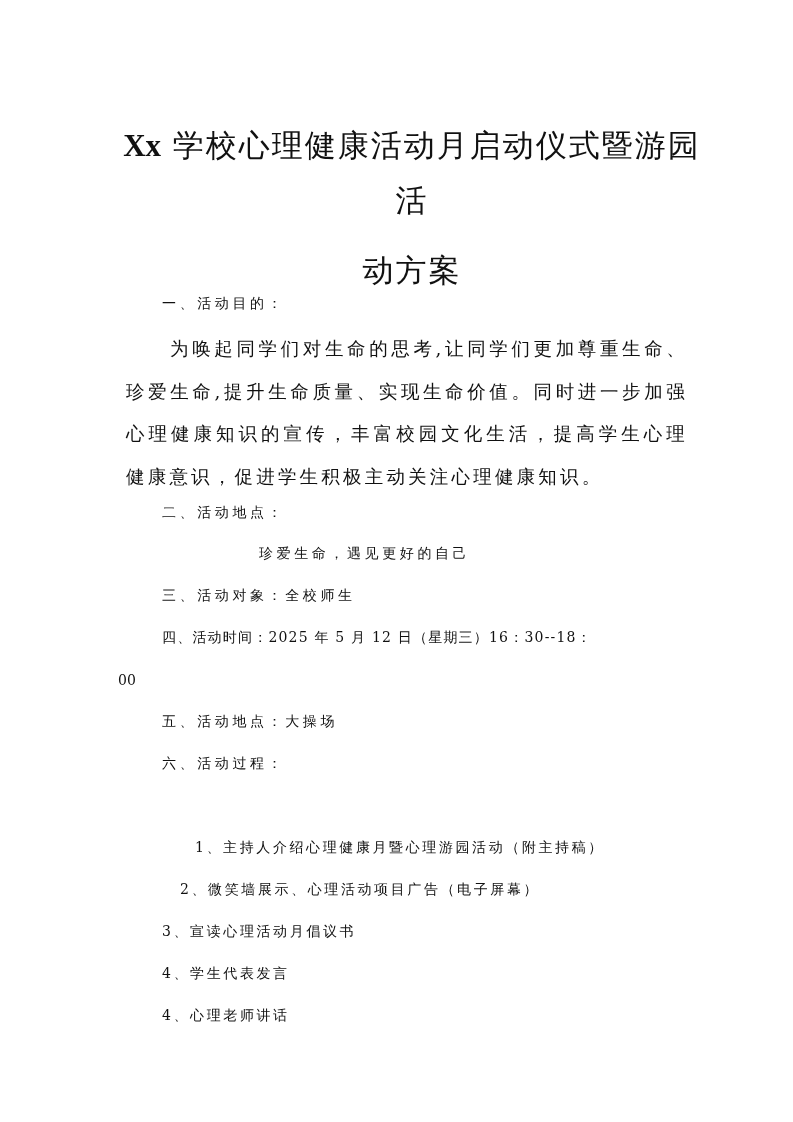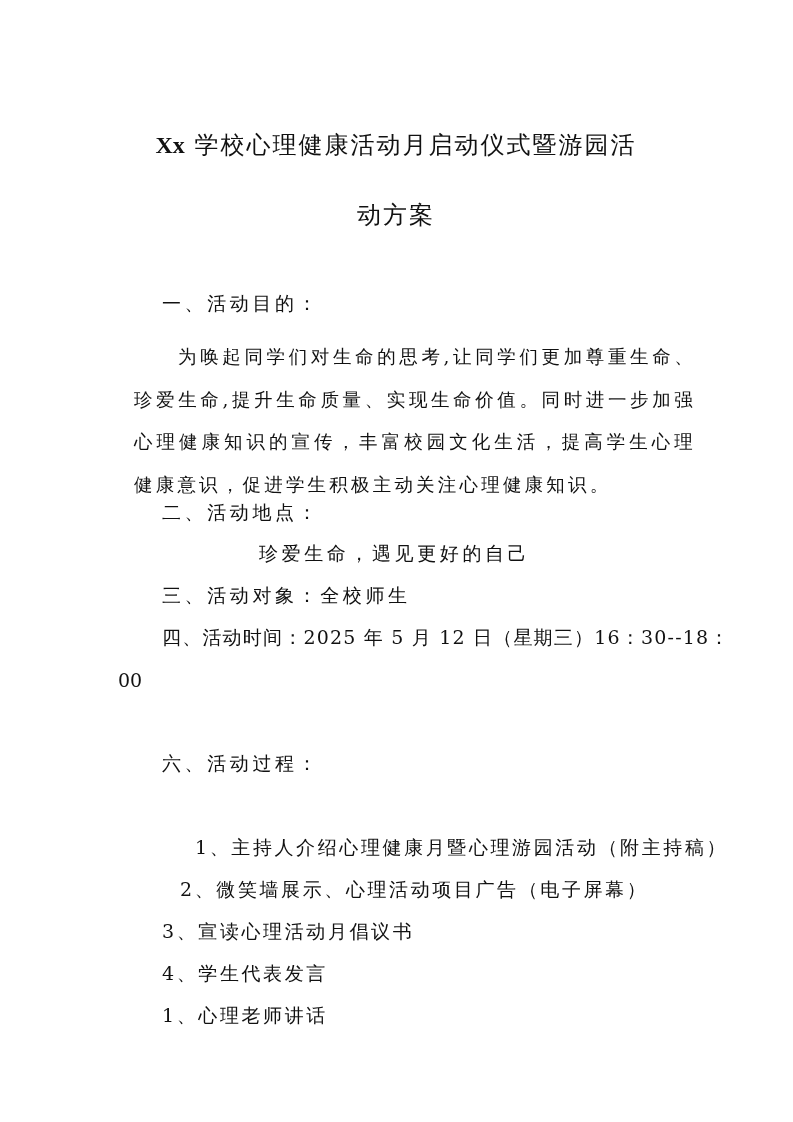--- a/index.html
+++ b/index.html
@@ -1,51 +1,52 @@
 <!DOCTYPE html>
 <html><head>
   <meta charset="utf-8">
   <style>
     html, body { margin: 0; padding: 0; background: #ffffff; }
     body { width: 793px; height: 1122px; position: relative; overflow: hidden;
       font-family: "DejaVu Serif", "Liberation Serif", serif; color: #111111; }
     .page { position: absolute; left: 0; top: 0; width: 793px; height: 1122px; }
-    .title { position: absolute; left: 96px; width: 600px; text-align: center;
-      font-size: 24px; letter-spacing: 2px; line-height: 54px; font-weight: normal; }
+    .title { position: absolute; left: 112px; width: 600px; text-align: center;
+      font-size: 31px; letter-spacing: 2px; line-height: 54px; font-weight: normal; }
     .title .t1 { display: block; }
     .title .t2 { display: block; text-align: center; }
     .title .lead { font-family: "Liberation Serif", serif; font-weight: bold; letter-spacing: 0; }
-    .line { position: absolute; font-size: 19px; letter-spacing: 3.6px; white-space: nowrap; line-height: 24px; }
+    .line { position: absolute; font-size: 14px; letter-spacing: 3.6px; white-space: nowrap; line-height: 24px; }
     .body-text { position: absolute; left: 118px; width: 562px; font-size: 18.5px; line-height: 42.5px;
       letter-spacing: 3.2px; text-align: justify; text-indent: 44px; }
   </style>
 </head>
 <body>
 
 <div class="page">
 
   <h1 class="title" style="top:118px;margin:0;">
     <span class="t1"><span class="lead">Xx</span><span> 学校心理健康活动月启动仪式暨游园活</span></span>
     <span class="t2" style="margin-top:16px;">动方案</span>
   </h1>
 
   <div class="line" style="left:162px;top:291px;">一、活动目的：</div>
 
-  <p class="body-text" style="top:320px;margin:16px;">为唤起同学们对生命的思考,让同学们更加尊重生命、珍爱生命,提升生命质量、实现生命价值。同时进一步加强心理健康知识的宣传，丰富校园文化生活，提高学生心理健康意识，促进学生积极主动关注心理健康知识。</p>
+  <p class="body-text" style="top:320px;margin:8px;">为唤起同学们对生命的思考,让同学们更加尊重生命、珍爱生命,提升生命质量、实现生命价值。同时进一步加强心理健康知识的宣传，丰富校园文化生活，提高学生心理健康意识，促进学生积极主动关注心理健康知识。</p>
 
   <div class="line" style="left:162px;top:500px;">二、活动地点：</div>
   <div class="line" style="left:214px;top:541px;margin-left:45px;">珍爱生命，遇见更好的自己</div>
 
   <div class="line" style="left:162px;top:583px;">三、活动对象：全校师生</div>
 
   <div class="line" style="left:162px;top:625px;letter-spacing:1.2px;">四、活动时间：2025 年 5 月 12 日（星期三）16：30--18：</div>
   <div class="line" style="left:118px;top:668px;letter-spacing:0;">00</div>
 
+  <div class="line" style="left:162px;top:709px;">五、活动地点：大操场</div>
 
   <div class="line" style="left:162px;top:751px;">六、活动过程：</div>
 
   <div class="line" style="left:162px;top:835px;letter-spacing:2.6px;margin-left:33px;">1、主持人介绍心理健康月暨心理游园活动（附主持稿）</div>
   <div class="line" style="left:180px;top:877px;letter-spacing:2.6px;">2、微笑墙展示、心理活动项目广告（电子屏幕）</div>
   <div class="line" style="left:162px;top:919px;letter-spacing:2.6px;">3、宣读心理活动月倡议书</div>
   <div class="line" style="left:162px;top:961px;letter-spacing:2.6px;">4、学生代表发言</div>
-  <div class="line" style="left:162px;top:1003px;letter-spacing:2.6px;">1、心理老师讲话</div>
+  <div class="line" style="left:162px;top:1003px;letter-spacing:2.6px;">4、心理老师讲话</div>
 
 </div>
 
 </body></html>

